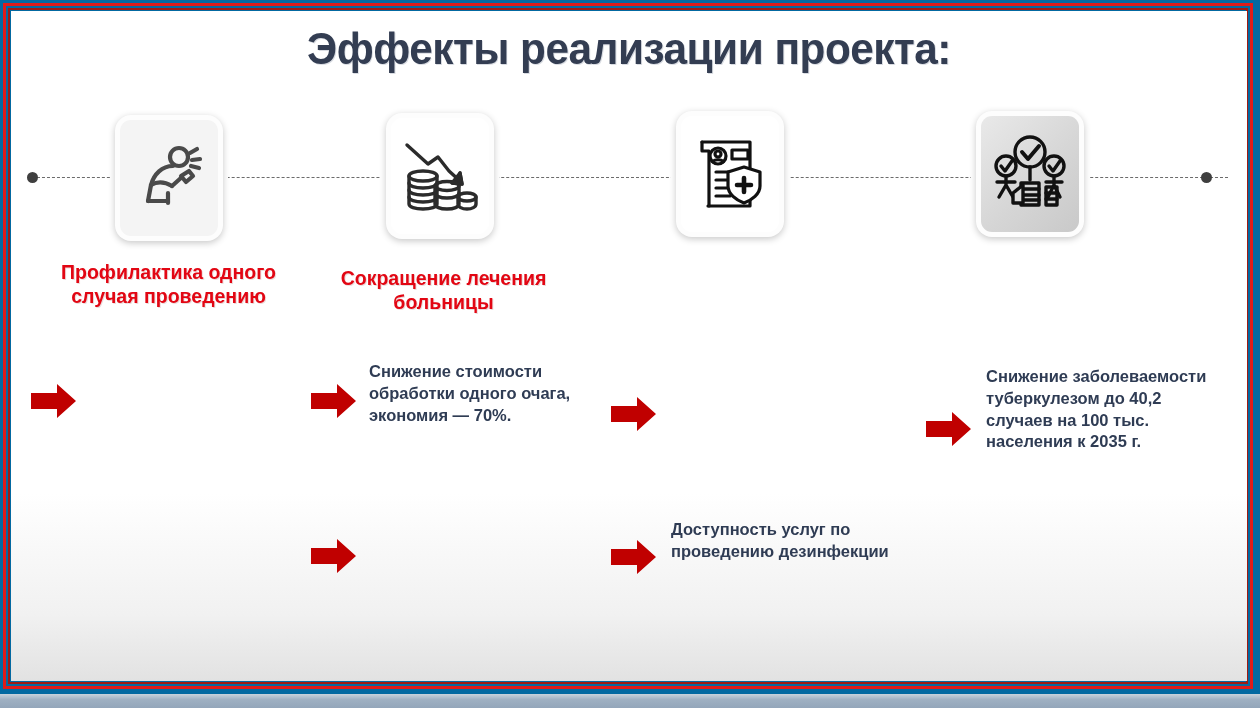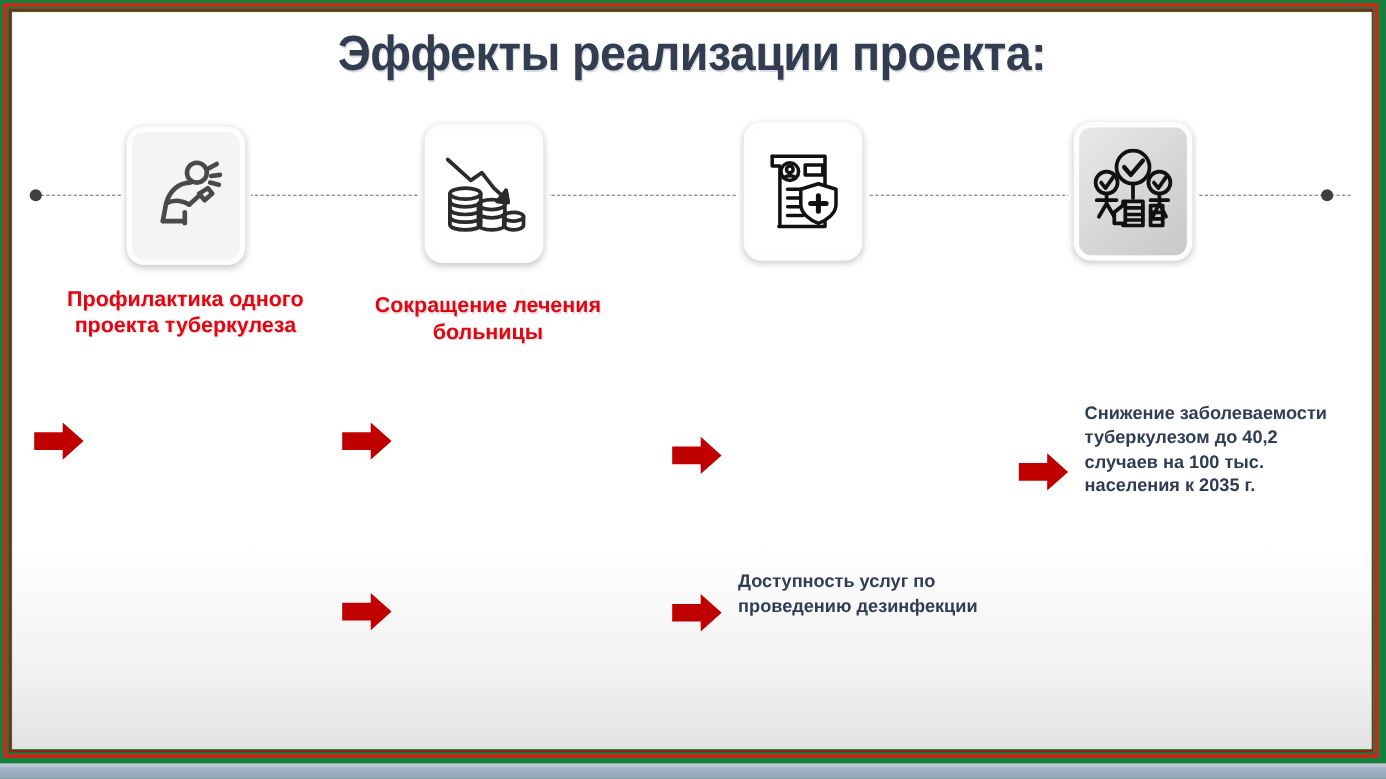--- a/index.html
+++ b/index.html
@@ -13,21 +13,21 @@
     overflow: hidden;
     font-family: "Liberation Sans", sans-serif;
   }
 
   
   .slide-outer {
     position: absolute;
     left: 0; top: 0;
     width: 1260px;
     height: 708px;
-    background: #15803d;
+    background: #0369a1;
   }
   .border-red-outer {
     position: absolute;
     left: 3px; top: 3px;
     width: 1250px;
     height: 686px;
     border: 3px solid #e01b18;
     box-sizing: border-box;
   }
   .border-red-inner {
@@ -209,21 +209,21 @@
             <path d="M49 35 L57 30 L61 35 L54 41 Z"></path>
             <path d="M16 60 L36 60"></path>
             <path d="M36 52 L36 62"></path>
             <path d="M58 12 L65 8"></path>
             <path d="M60 19 L68 18"></path>
             <path d="M59 25 L67 27"></path>
           </svg>
         </div>
       </div>
 
-      <div class="col-heading c1-head">Профилактика одного проекта туберкулеза</div>
+      <div class="col-heading c1-head">Профилактика одного случая проведению</div>
 
       <div class="arrow c1-arrow">
         <svg width="46" height="36" viewBox="0 0 46 36">
           <path d="M0 10 L26 10 L26 1 L45 18 L26 35 L26 26 L0 26 Z" fill="#c00000"></path>
         </svg>
       </div>
     </div>
 
     <div class="col col-2">
 
@@ -246,20 +246,23 @@
           </svg>
         </div>
       </div>
 
       <div class="col-heading c2-head">Сокращение лечения больницы</div>
 
       <div class="arrow c2-arrow">
         <svg width="46" height="36" viewBox="0 0 46 36">
           <path d="M0 10 L26 10 L26 1 L45 18 L26 35 L26 26 L0 26 Z" fill="#c00000"></path>
         </svg>
+      </div>
+      <div class="body-block c2-body">
+        <div class="body-text">Снижение стоимости обработки одного очага, экономия — 70%.</div>
       </div>
 
       <div class="arrow c2-arrow2">
         <svg width="46" height="36" viewBox="0 0 46 36">
           <path d="M0 10 L26 10 L26 1 L45 18 L26 35 L26 26 L0 26 Z" fill="#c00000"></path>
         </svg>
       </div>
     </div>
 
     <div class="col col-3">

